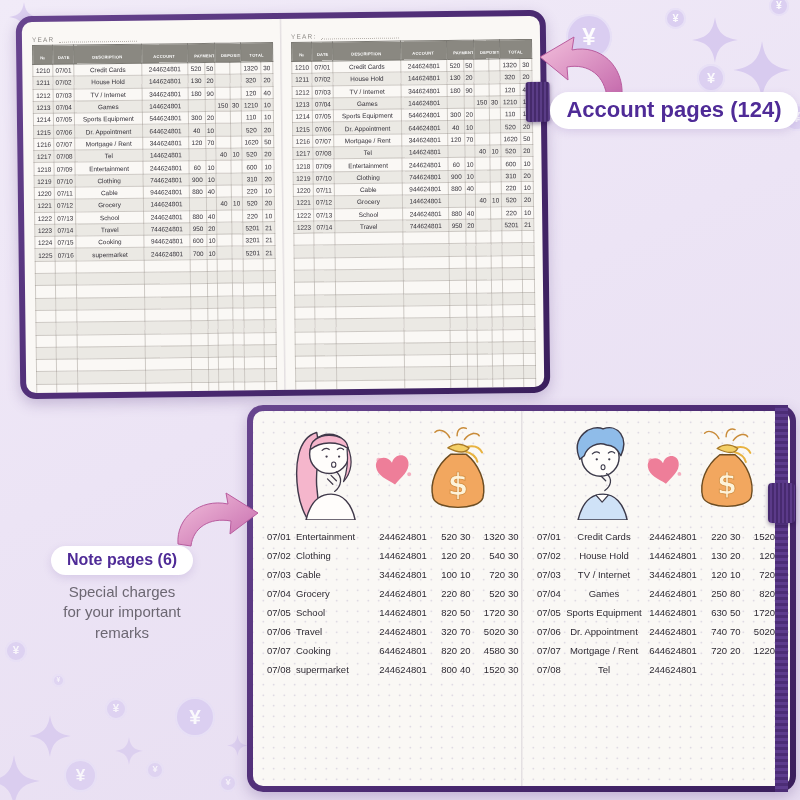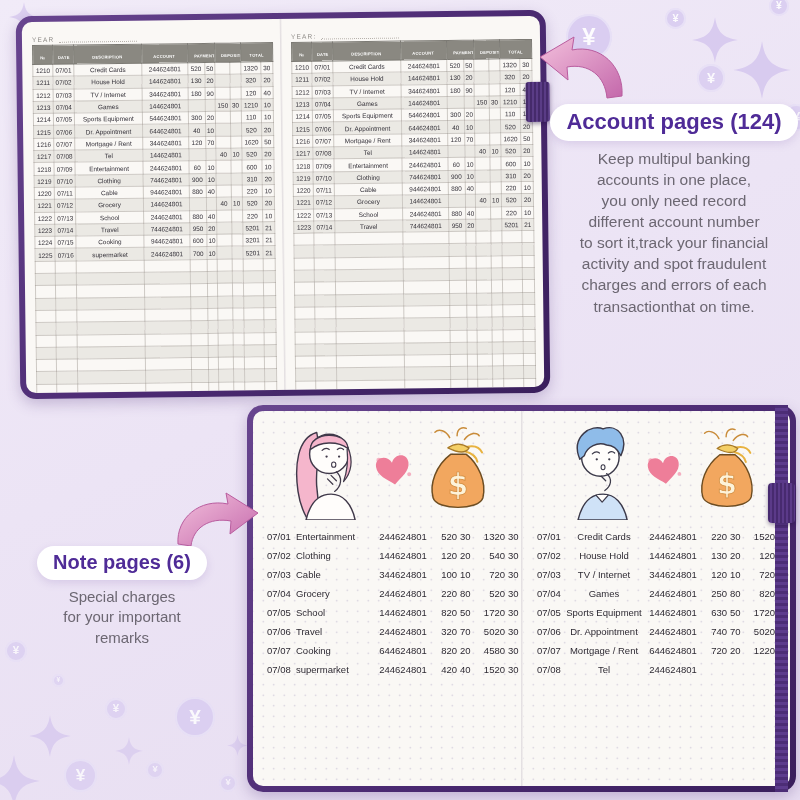--- a/index.html
+++ b/index.html
@@ -53,26 +53,26 @@
          height:19px;align-items:center;font-size:9.5px;color:#2e2a33;white-space:nowrap;}
   .entry span{overflow:visible;}
   .ne0{text-align:left;}
   .entries.left-style .ne1{text-align:left;padding-left:2px;}
   .entries.right-style .ne1{text-align:center;}
   .ne2{text-align:center;}
   .ne3,.ne5{text-align:right;}
   .ne4,.ne6{text-align:left;padding-left:3px;}
   
   .callout{position:absolute;z-index:3;text-align:center;}
-  #account-text{left:548px;top:104px;width:252px;}
+  #account-text{left:548px;top:92px;width:252px;}
   #note-text{left:16px;top:546px;width:212px;}
   .pill{display:inline-block;background:#ffffff;border-radius:20px;padding:5px 16px 6px;
         font-weight:bold;color:#4f2b97;box-shadow:0 3px 8px rgba(120,90,170,.18);white-space:nowrap;}
   #account-text .pill{font-size:22px;}
-  #note-text .pill{font-size:20px;}
+  #note-text .pill{font-size:16px;}
   .desc{margin-top:7px;font-size:15.5px;line-height:1.36;color:#6c6772;white-space:pre-line;}
   #note-text .desc{font-size:15px;}
   .arrow{position:absolute;z-index:3;}
   #arrow-account{left:536px;top:28px;}
   #arrow-note{left:174px;top:492px;}
 </style>
 </head>
 <body>
 
 <div class="stage">
@@ -936,21 +936,21 @@
               <span class="ne2">644624801</span>
               <span class="ne3">820</span>
               <span class="ne4">20</span>
               <span class="ne5">4580</span>
               <span class="ne6">30</span>
             </div>
             <div class="entry">
               <span class="ne0">07/08</span>
               <span class="ne1">supermarket</span>
               <span class="ne2">244624801</span>
-              <span class="ne3">420</span>
+              <span class="ne3">800</span>
               <span class="ne4">40</span>
               <span class="ne5">1520</span>
               <span class="ne6">30</span>
             </div>
           </div>
       </div>
       <div class="npage">
         <div class="illus">
           <svg width="82" height="100" viewBox="0 0 90 112">
             <circle cx="51" cy="42" r="21" fill="#fffdfb" stroke="#3c3a4a" stroke-width="1.6"></circle>
@@ -1061,28 +1061,20 @@
     <defs>
         <linearGradient id="pg1" x1="0" y1="0" x2="1" y2="1">
       <stop offset="0" stop-color="#f3c0dc"></stop>
           <stop offset="1" stop-color="#c468ab"></stop>
     </linearGradient>
       </defs>
     <path d="M86,68 C88,38 64,16 36,22 L38,9 L4,29 L32,52 L31,39 C53,35 69,48 71,70 Z" fill="url(#pg1)" stroke="#b95d9f" stroke-width="1"></path>
   </svg>
   <div class="callout" id="account-text">
     <span class="pill">Account pages (124)</span>
-    <div class="desc">Keep multipul banking
-accounts in one place,
-you only need record
-different account number
-to sort it,track your financial
-activity and spot  fraudulent
-charges and errors of each
-transactionthat on time.</div>
   </div>
 
   <svg class="arrow" id="arrow-note" width="88" height="58" viewBox="0 0 88 58">
     <defs>
         <linearGradient id="pg2" x1="0" y1="0" x2="1" y2="1">
       <stop offset="0" stop-color="#f3c0dc"></stop>
           <stop offset="1" stop-color="#c468ab"></stop>
     </linearGradient>
       </defs>
     <path d="M4,52 C2,26 26,6 54,12 L52,1 L84,21 L56,42 L57,29 C35,25 19,36 17,54 Z" fill="url(#pg2)" stroke="#b95d9f" stroke-width="1"></path>

